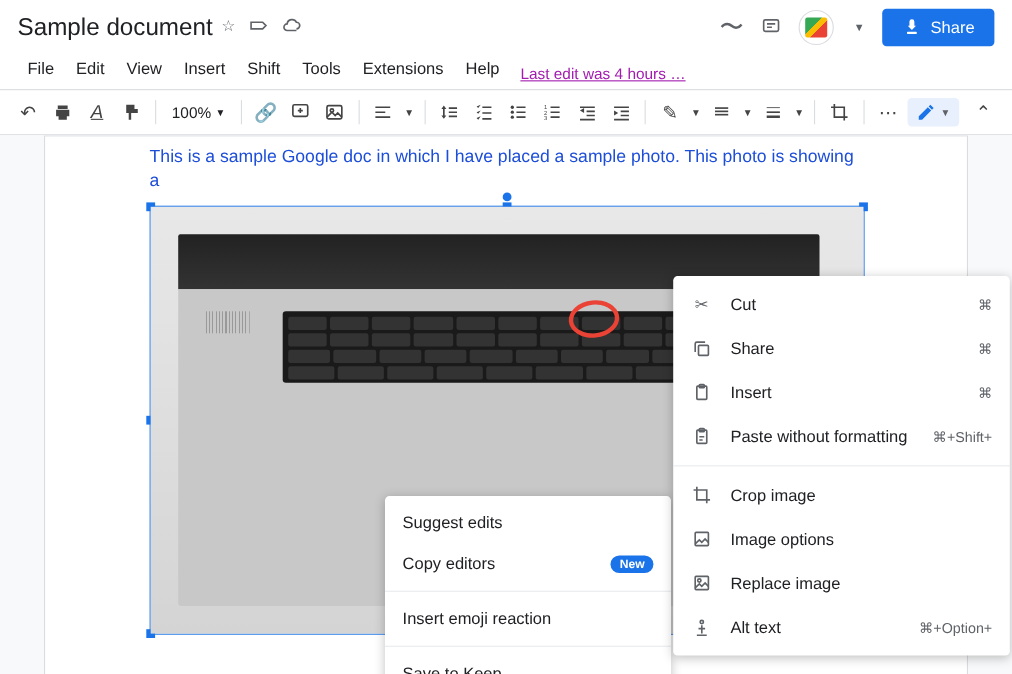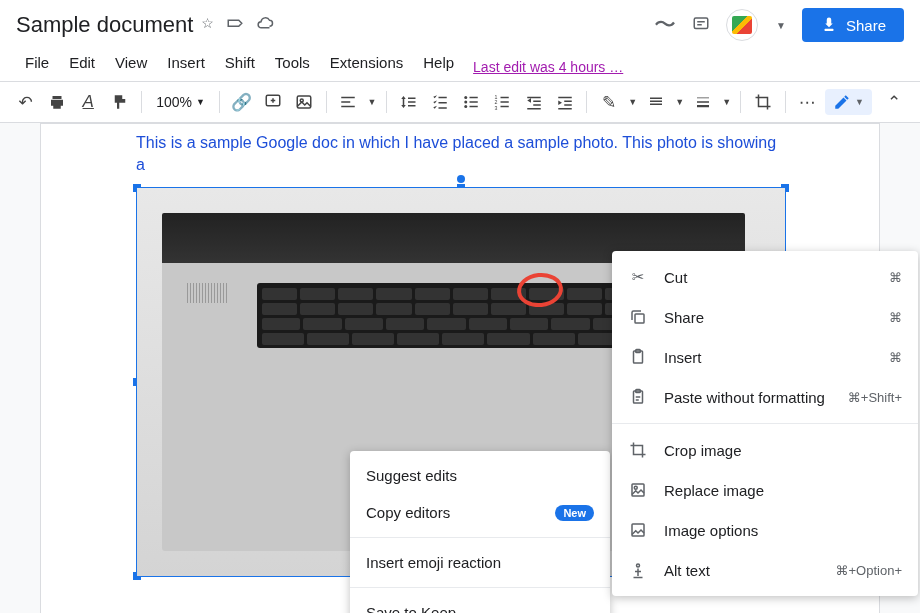--- a/index.html
+++ b/index.html
@@ -365,38 +365,38 @@
           <svg viewBox="0 0 24 24" fill="none" stroke="currentColor" stroke-width="2">
             <path d="M6 2v16h16M2 6h16v16"></path>
           </svg>
         </span>
         <span class="cm-label">Crop image</span>
       </div>
     <div class="cm-item">
         <span class="cm-icon">
           <svg viewBox="0 0 24 24" fill="none" stroke="currentColor" stroke-width="2">
             <rect x="4" y="4" width="16" height="16" rx="1"></rect>
+            <path d="M4 18l5-5 3 3 4-4 4 4"></path>
+          </svg>
+        </span>
+        <span class="cm-label">Image options</span>
+      </div>
+    <div class="cm-item">
+        <span class="cm-icon">
+          <svg viewBox="0 0 24 24" fill="none" stroke="currentColor" stroke-width="2">
+            <rect x="4" y="4" width="16" height="16" rx="1"></rect>
             <circle cx="9" cy="9" r="2"></circle>
             <path d="M4 18l5-5 3 3 4-4 4 4"></path>
           </svg>
         </span>
         <span class="cm-label">Replace image</span>
       </div>
     <div class="cm-item">
         <span class="cm-icon">
           <svg viewBox="0 0 24 24" fill="none" stroke="currentColor" stroke-width="2">
-            <rect x="4" y="4" width="16" height="16" rx="1"></rect>
-            <path d="M4 18l5-5 3 3 4-4 4 4"></path>
-          </svg>
-        </span>
-        <span class="cm-label">Image options</span>
-      </div>
-    <div class="cm-item">
-        <span class="cm-icon">
-          <svg viewBox="0 0 24 24" fill="none" stroke="currentColor" stroke-width="2">
             <circle cx="12" cy="6" r="2"></circle>
             <path d="M12 10v10M8 14h8M6 22h12"></path>
           </svg>
         </span>
         <span class="cm-label">Alt text</span>
         <span class="cm-shortcut">⌘+Option+</span>
       </div>
 
   </div>
 </div>

